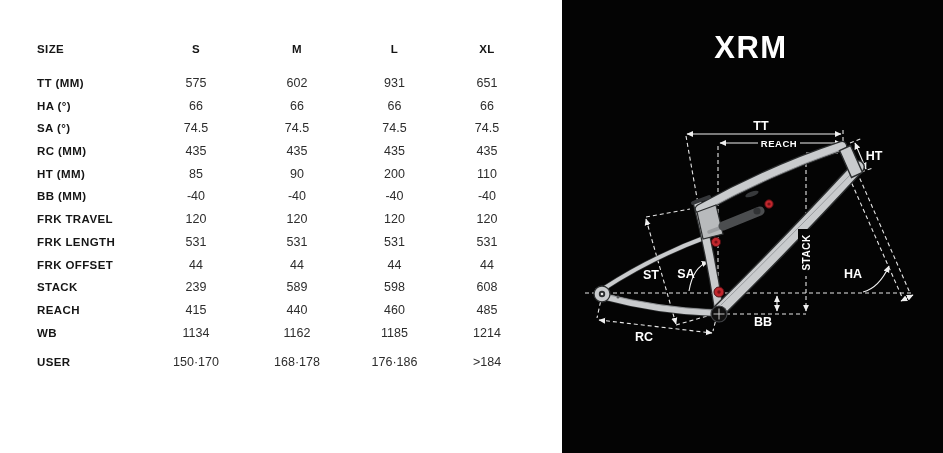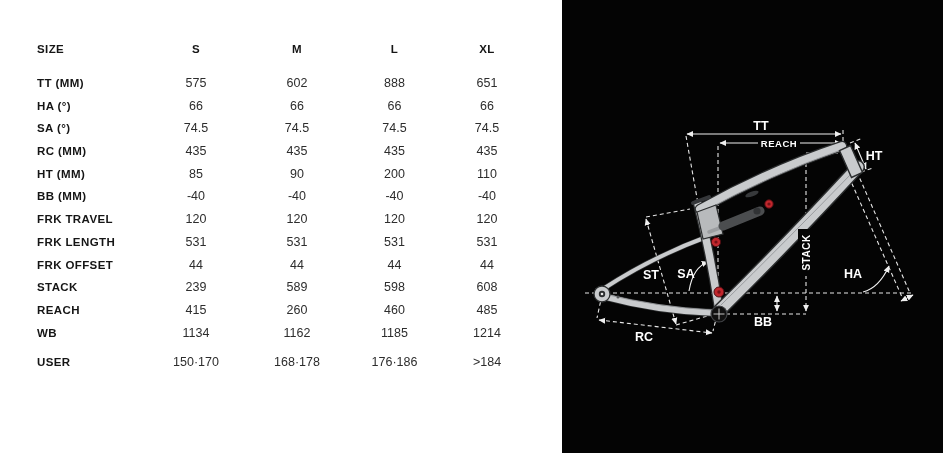--- a/index.html
+++ b/index.html
@@ -40,21 +40,21 @@
           <div class="g-label">SIZE</div>
           <div class="g-val">S</div>
           <div class="g-val">M</div>
           <div class="g-val">L</div>
           <div class="g-val">XL</div>
         </div>
         <div class="g-row">
           <div class="g-label">TT (MM)</div>
           <div class="g-val">575</div>
           <div class="g-val">602</div>
-          <div class="g-val">888</div>
+          <div class="g-val">931</div>
           <div class="g-val">651</div>
         </div>
         <div class="g-row">
           <div class="g-label">HA (°)</div>
           <div class="g-val">66</div>
           <div class="g-val">66</div>
           <div class="g-val">66</div>
           <div class="g-val">66</div>
         </div>
         <div class="g-row">
@@ -109,21 +109,21 @@
         <div class="g-row">
           <div class="g-label">STACK</div>
           <div class="g-val">239</div>
           <div class="g-val">589</div>
           <div class="g-val">598</div>
           <div class="g-val">608</div>
         </div>
         <div class="g-row">
           <div class="g-label">REACH</div>
           <div class="g-val">415</div>
-          <div class="g-val">260</div>
+          <div class="g-val">440</div>
           <div class="g-val">460</div>
           <div class="g-val">485</div>
         </div>
         <div class="g-row">
           <div class="g-label">WB</div>
           <div class="g-val">1134</div>
           <div class="g-val">1162</div>
           <div class="g-val">1185</div>
           <div class="g-val">1214</div>
         </div>
@@ -131,20 +131,21 @@
           <div class="g-label">USER</div>
           <div class="g-val">150·170</div>
           <div class="g-val">168·178</div>
           <div class="g-val">176·186</div>
           <div class="g-val">&gt;184</div>
         </div>
       </div>
   </section>
 
   <section class="diagram-panel">
+    <h1 class="model-title">XRM</h1>
 
     <svg width="381" height="453" viewBox="0 0 381 453">
       <defs>
         <marker id="arw" viewBox="0 0 8 8" refX="6.5" refY="4" markerWidth="7" markerHeight="7" orient="auto-start-reverse">
           <path d="M0,0.8 L7,4 L0,7.2 z" fill="#f0f0f0"></path>
         </marker>
       </defs>
 
       <path class="dash" d="M23,293 H352"></path>
       <path class="dash" d="M156,146 V313"></path>

